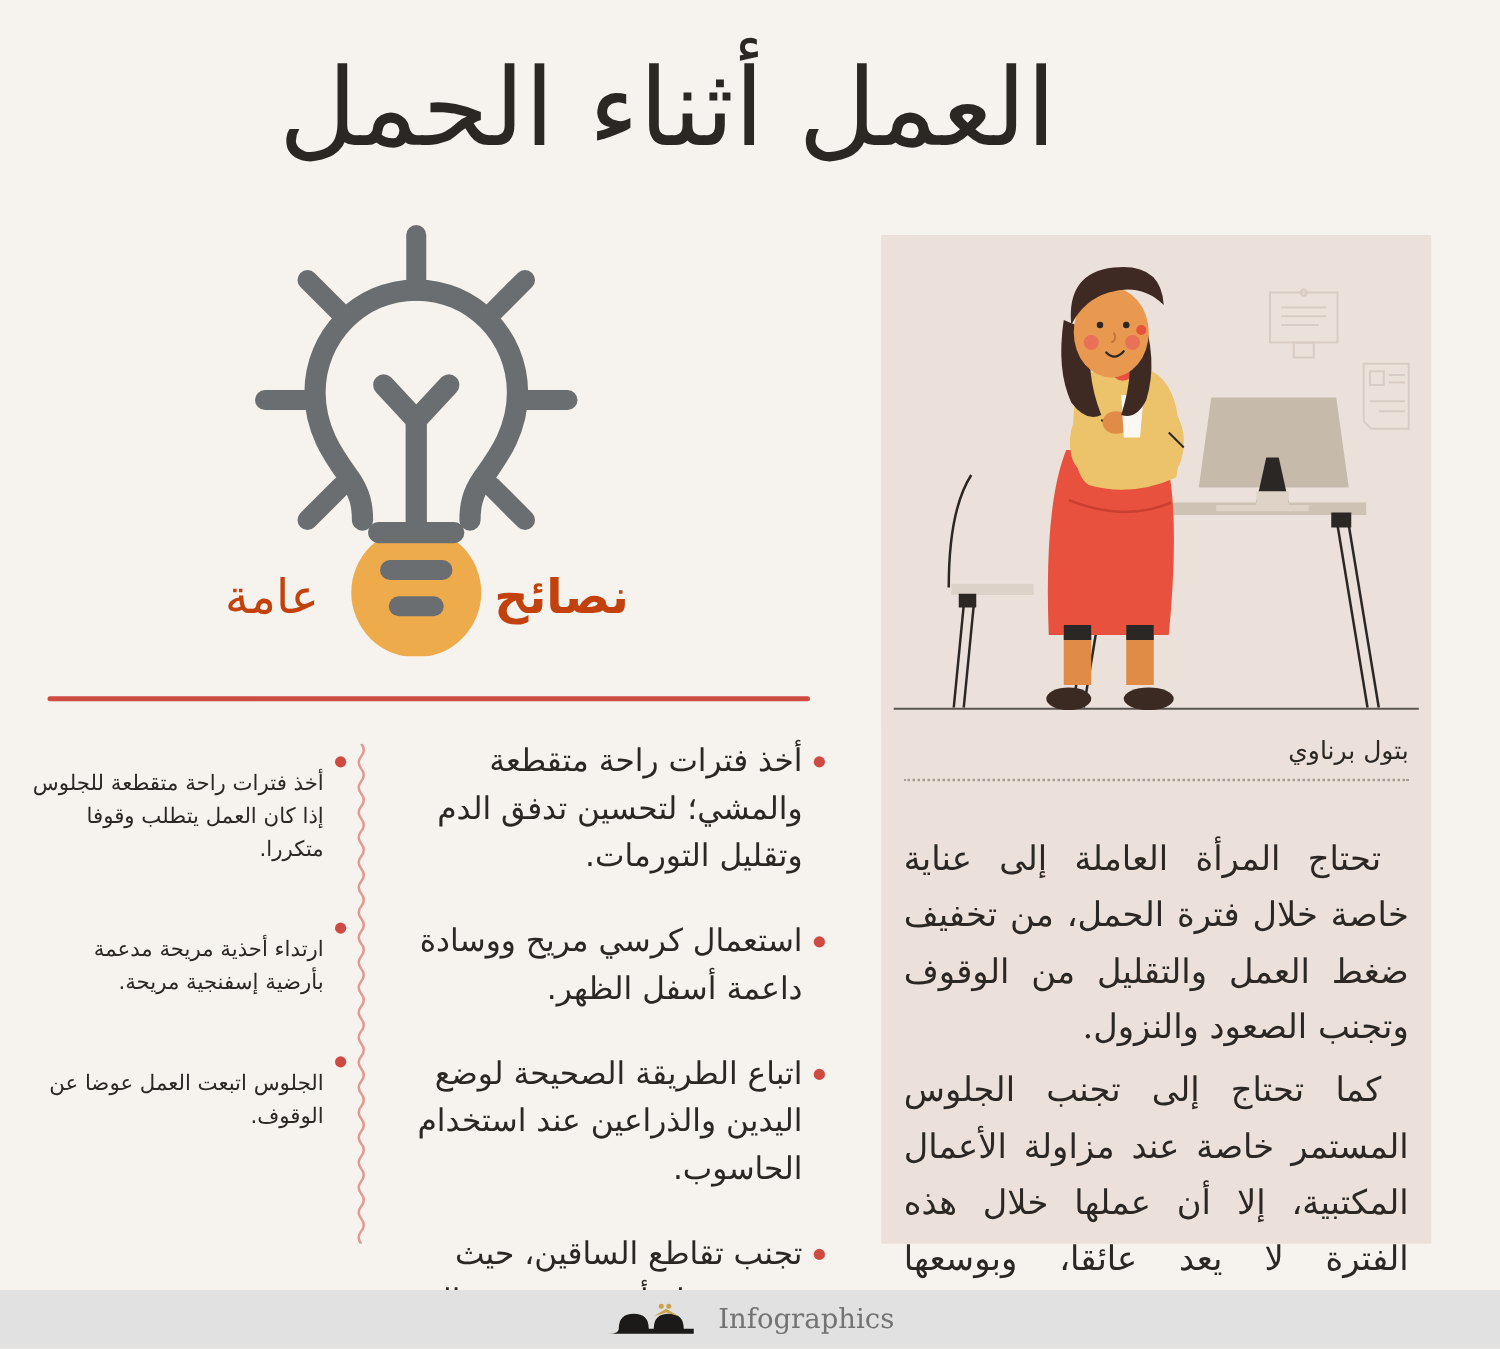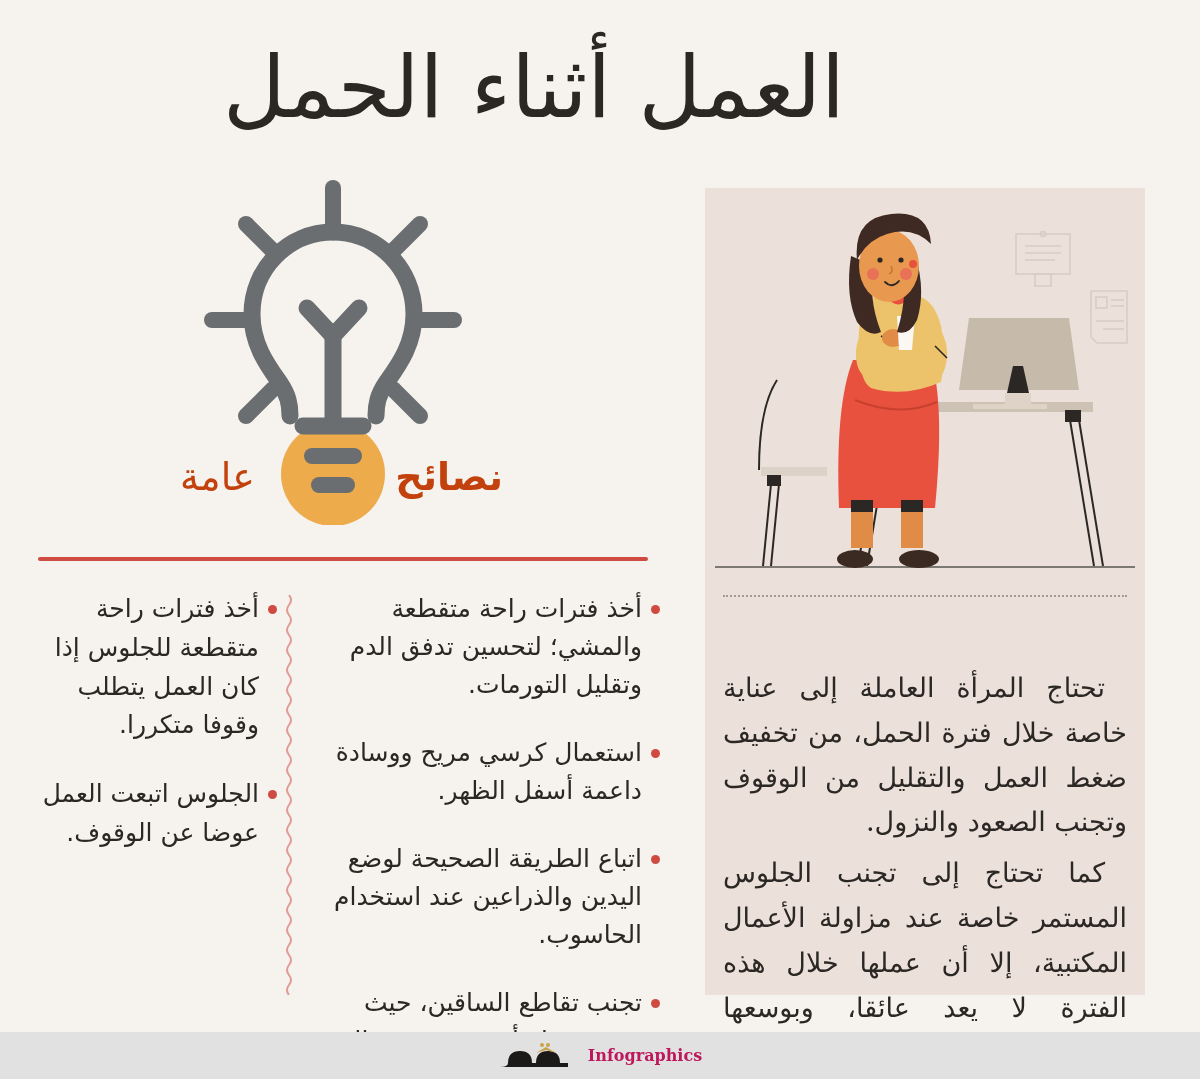--- a/index.html
+++ b/index.html
@@ -62,21 +62,21 @@
     margin-bottom:30px;
   }
   .tip-bullet{
     flex:0 0 auto; width:9px; height:9px; border-radius:50%;
     background:#cf4b41; margin-top:15px; margin-left:9px;
   }
   .tip-text{
     flex:1 1 auto; text-align:right;
     font-size:25px; line-height:1.52; color:#2b2724;
   }
-  #tips-col-left .tip-text{ font-size:25px; line-height:1.55; }
+  #tips-col-left .tip-text{ font-size:17px; line-height:1.55;margin-top:24px; }
 
   
   #article-panel{
     position:absolute; left:705px; top:188px; width:440px; height:807px;
     background:#ece1da;
   }
   #illustration{
     position:absolute; left:0; top:0; width:440px; height:392px;
     overflow:hidden;
   }
@@ -103,21 +103,21 @@
   #article-body p + p{ margin-top:6px; }
 
   
   #footer-bar{
     position:absolute; left:0; top:1032px; width:1200px; height:47px;
     background:#e1e1e1;
     display:flex; align-items:center; justify-content:center; gap:18px;
   }
   #footer-label{
     font-family:"DejaVu Serif","Liberation Serif",serif;
-    font-size:16px; font-weight:700; color:#be185d; direction:ltr;
+    font-size:22px; font-weight:400; color:#737373; direction:ltr;
   }
   #footer-logo{ width:72px; height:30px; }
 </style>
 </head>
 <body>
 
 <div id="title-bar">
   <h1>العمل أثناء الحمل</h1>
 </div>
 
@@ -188,20 +188,24 @@
       </div>
     </div>
 
     <div class="tips-col" id="tips-col-left">
       <div class="tip-item">
         <span class="tip-bullet"></span>
         <span class="tip-text">أخذ فترات راحة متقطعة للجلوس إذا كان العمل يتطلب وقوفا متكررا.</span>
       </div>
       <div class="tip-item">
         <span class="tip-bullet"></span>
+        <span class="tip-text">ارتداء أحذية مريحة مدعمة بأرضية إسفنجية مريحة.</span>
+      </div>
+      <div class="tip-item">
+        <span class="tip-bullet"></span>
         <span class="tip-text">الجلوس اتبعت العمل عوضا عن الوقوف.</span>
       </div>
     </div>
 
   </div>
 </div>
 
 <div id="article-panel">
 
   <div id="illustration">
@@ -289,20 +293,21 @@
       <circle cx="196" cy="72" r="2.6" fill="#2b2724"></circle>
       <circle cx="168" cy="86" r="6" fill="#e8645a" opacity="0.75"></circle>
       <circle cx="201" cy="86" r="6" fill="#e8645a" opacity="0.75"></circle>
       <path d="M180 94 q7 7 14 -1" fill="none" stroke="#2b2724" stroke-width="1.8" stroke-linecap="round"></path>
       <path d="M186 78 q3 6 -2 8" fill="none" stroke="#c9713a" stroke-width="1.5"></path>
       <circle cx="208" cy="76" r="4" fill="#e8513d"></circle>
     </svg>
   </div>
 
   <div id="byline-block">
+    <div id="author-name">بتول برناوي</div>
     <div id="byline-rule"></div>
   </div>
 
   <div id="article-body">
     <p>تحتاج المرأة العاملة إلى عناية خاصة خلال فترة الحمل، من تخفيف ضغط العمل والتقليل من الوقوف وتجنب الصعود والنزول.</p>
     <p>كما تحتاج إلى تجنب الجلوس المستمر خاصة عند مزاولة الأعمال المكتبية، إلا أن عملها خلال هذه الفترة لا يعد عائقا، وبوسعها الاستمرار فيه متى اتبعت إرشادات السلامة.</p>
   </div>
 </div>
 
 <div id="footer-bar">

